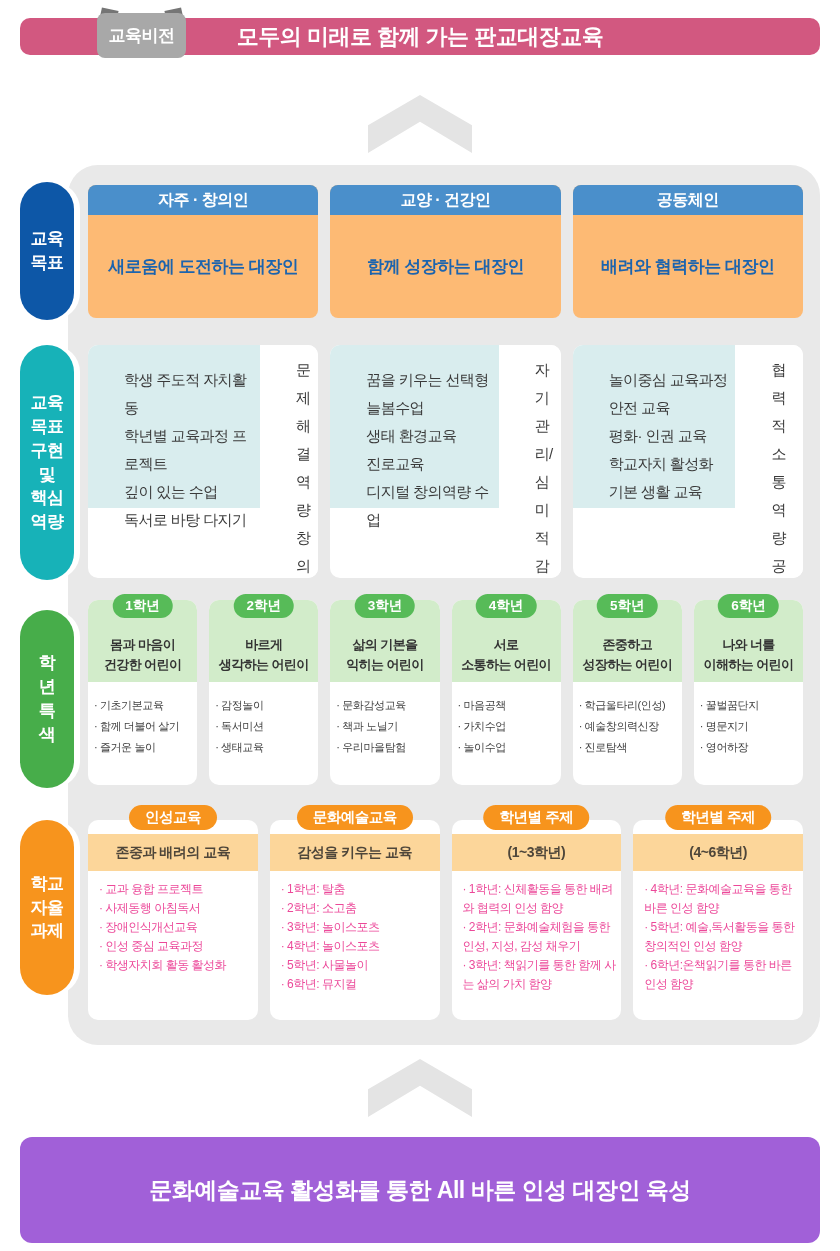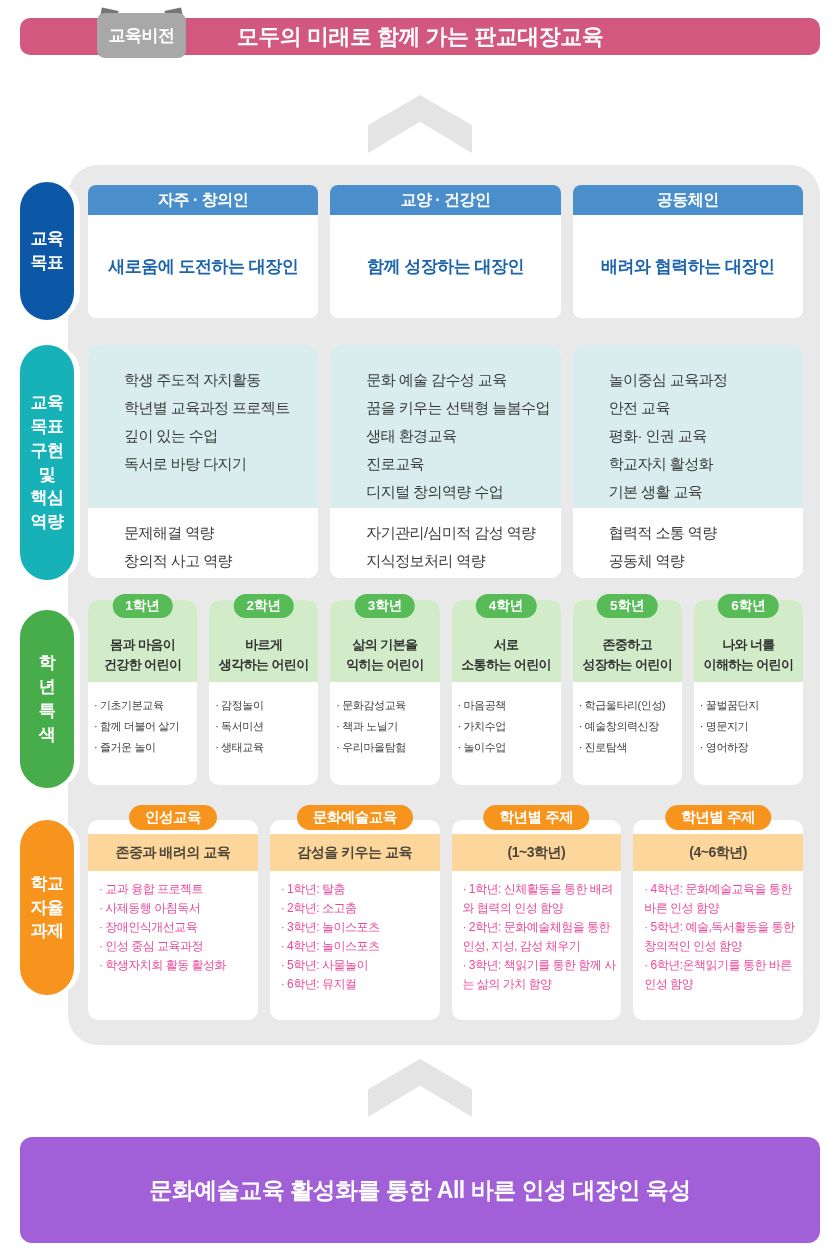--- a/index.html
+++ b/index.html
@@ -54,33 +54,33 @@
     display:flex; align-items:center; justify-content:center; text-align:center;
     color:#fff; font-weight:bold; font-size:17px; line-height:1.4;
     white-space:pre-line; letter-spacing:-0.5px;
   }
   .tab-goals      { top:17px;  height:138px; background:#0d57a7; }
   .tab-competency { top:180px; height:235px; background:#17b2b8; }
   .tab-grades     { top:445px; height:178px; background:#47ad4a; }
   .tab-tasks      { top:655px; height:175px; background:#f7941d; }
 
   
-  .goal-card { flex:1; height:133px; background:#ffffff; border-radius:8px; display:flex; flex-direction:column; overflow:hidden; }
+  .goal-card { flex:1; height:133px; background:#fdba74; border-radius:8px; display:flex; flex-direction:column; overflow:hidden; }
   .goal-head {
     height:30px; background:#4a8fcb; color:#fff; font-weight:bold; font-size:16px;
     display:flex; align-items:center; justify-content:center; letter-spacing:-0.5px;
   }
   .goal-body {
     flex:1; display:flex; align-items:center; justify-content:center;
     color:#1c64ae; font-weight:bold; font-size:17px; letter-spacing:-0.5px;
   }
 
   
   .row-competency { margin-top:27px; }
-  .comp-card { flex:1; height:233px; border-radius:10px; overflow:hidden; background:#fff; display:flex; flex-direction:column; }
+  .comp-card { flex:1; height:233px; border-radius:10px; overflow:hidden; background:#fff; display:flex; }
   .comp-top { height:163px; background:#d9edee; padding:21px 8px 0 36px; }
   .comp-top div, .comp-bottom div {
     font-size:15px; color:#3a3a3a; line-height:28px; font-weight:500; letter-spacing:-0.6px;
   }
   .comp-bottom { flex:1; background:#fff; padding:11px 8px 0 36px; }
 
   
   .row-grades { margin-top:22px; }
   .grade-card { flex:1; height:185px; border-radius:10px; background:#fff; display:flex; flex-direction:column; }
   .grade-head {
@@ -186,21 +186,20 @@
           <div>깊이 있는 수업</div>
           <div>독서로 바탕 다지기</div>
         </div>
         <div class="comp-bottom">
           <div>문제해결 역량</div>
           <div>창의적 사고 역량</div>
         </div>
       </div>
       <div class="comp-card">
         <div class="comp-top">
-          <div>문화 예술 감수성 교육</div>
           <div>꿈을 키우는 선택형 늘봄수업</div>
           <div>생태 환경교육</div>
           <div>진로교육</div>
           <div>디지털 창의역량 수업</div>
         </div>
         <div class="comp-bottom">
           <div>자기관리/심미적 감성 역량</div>
           <div>지식정보처리 역량</div>
         </div>
       </div>

